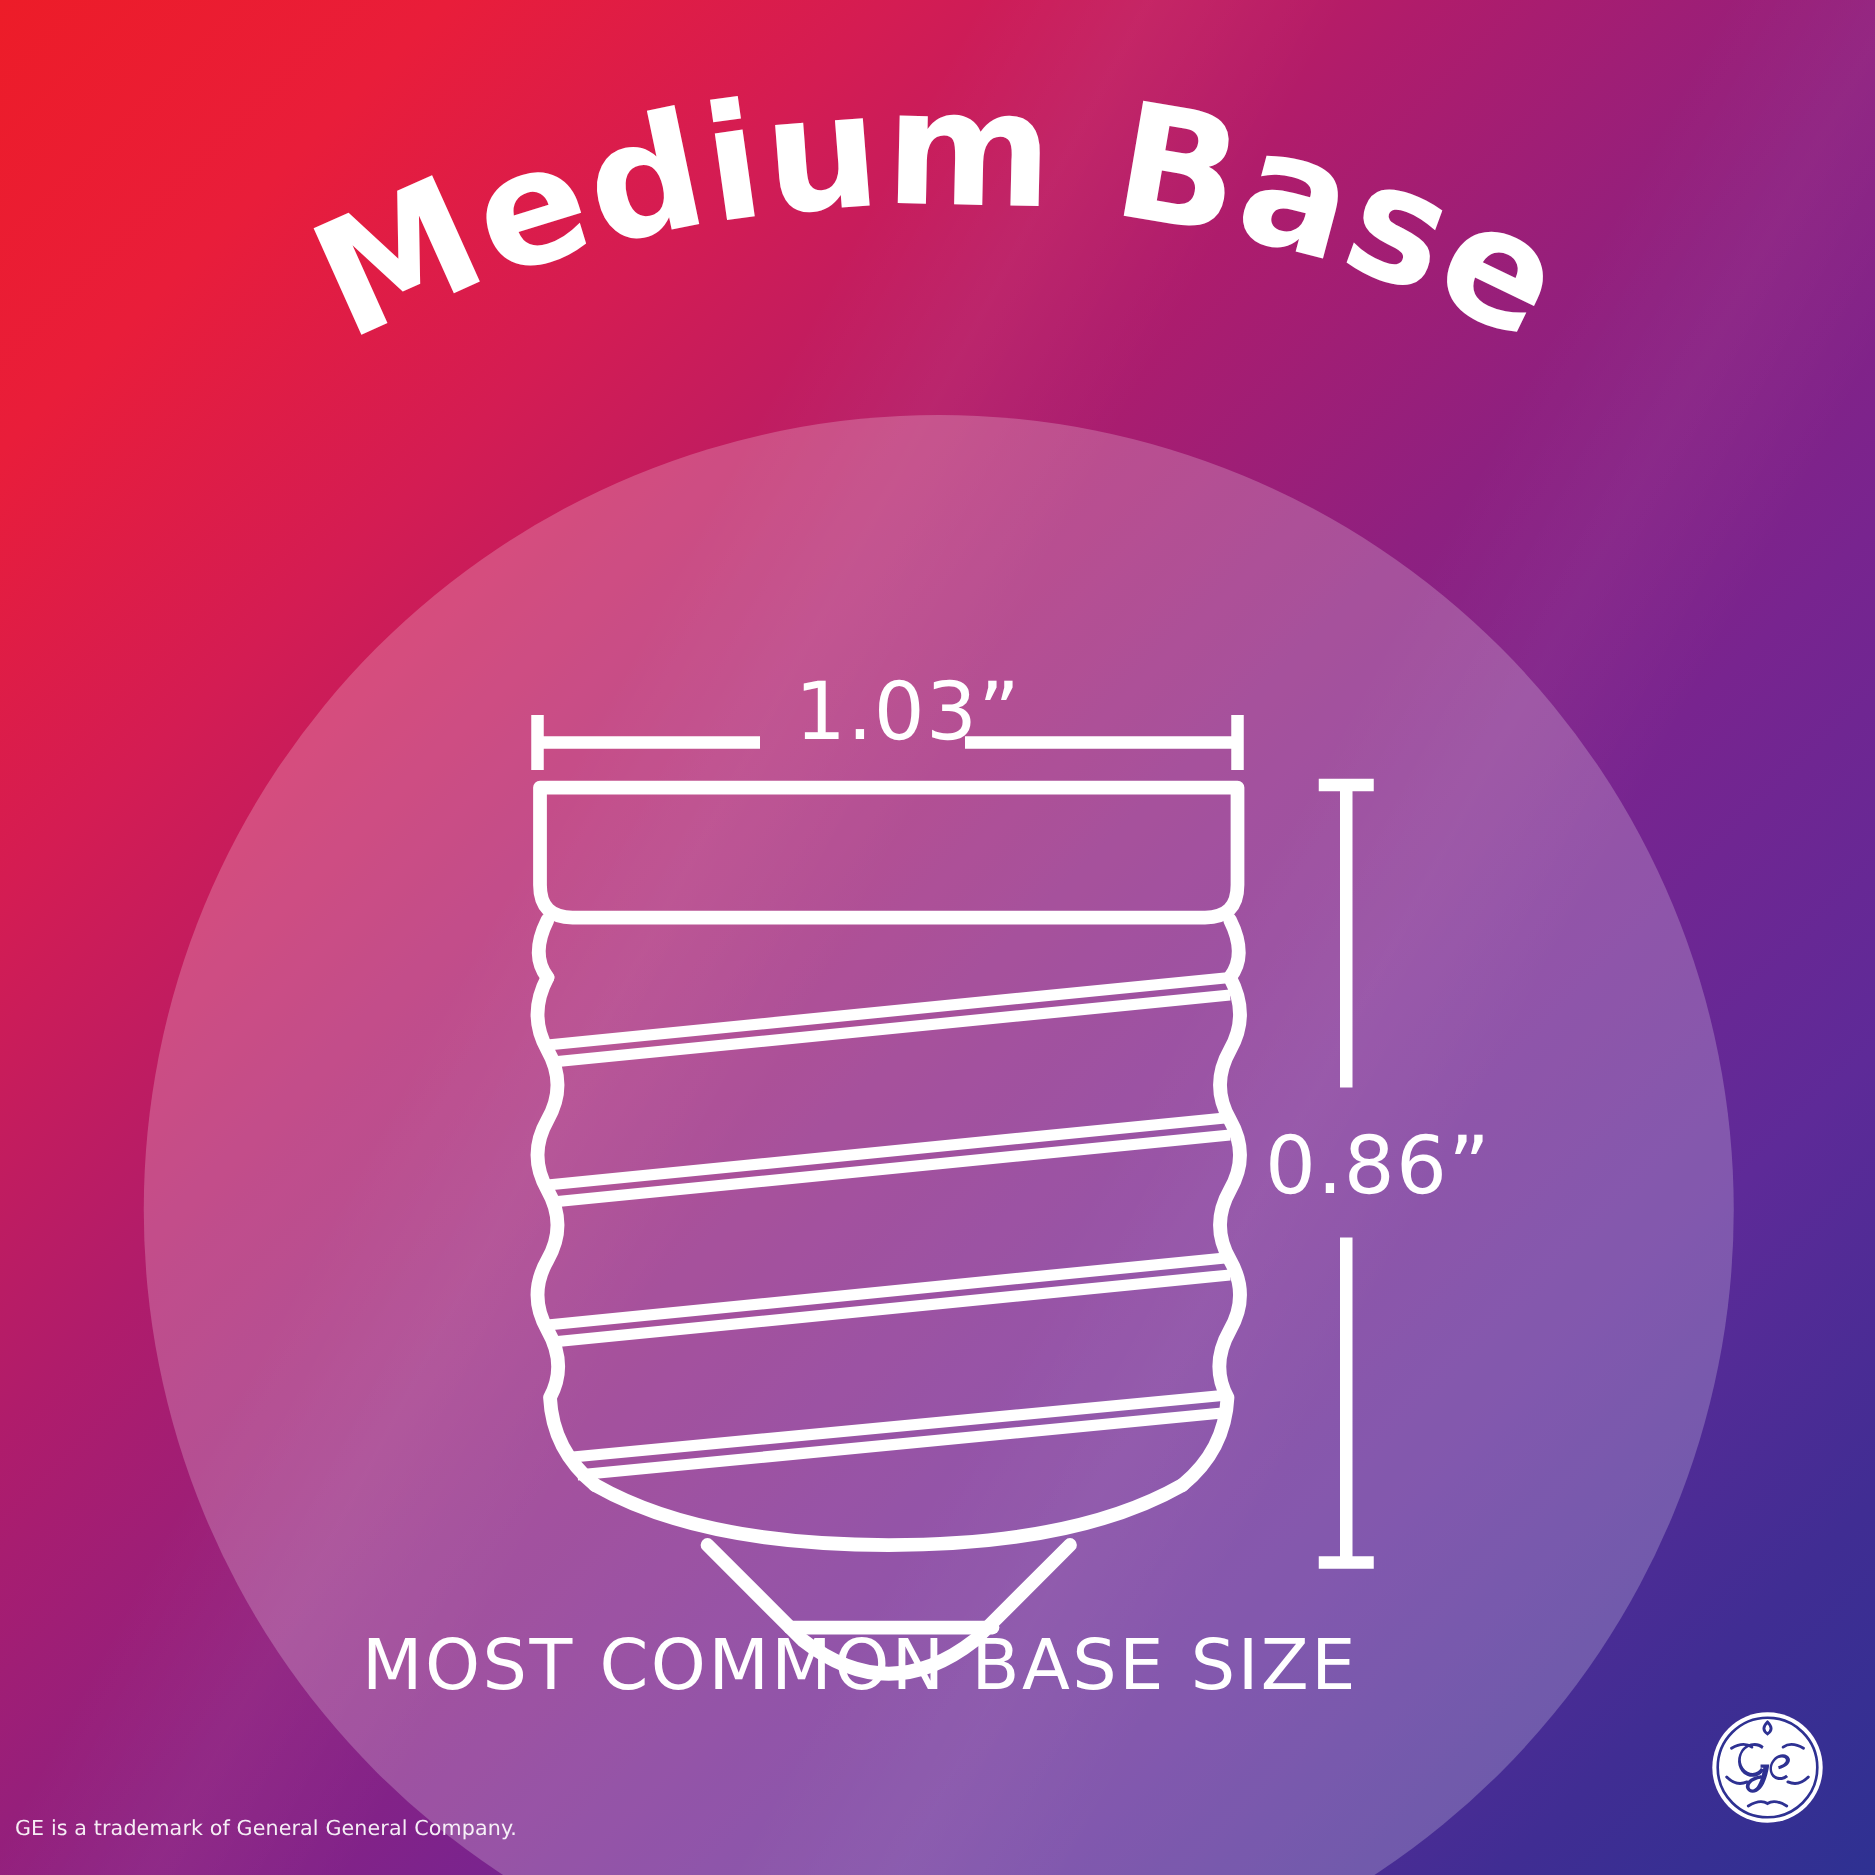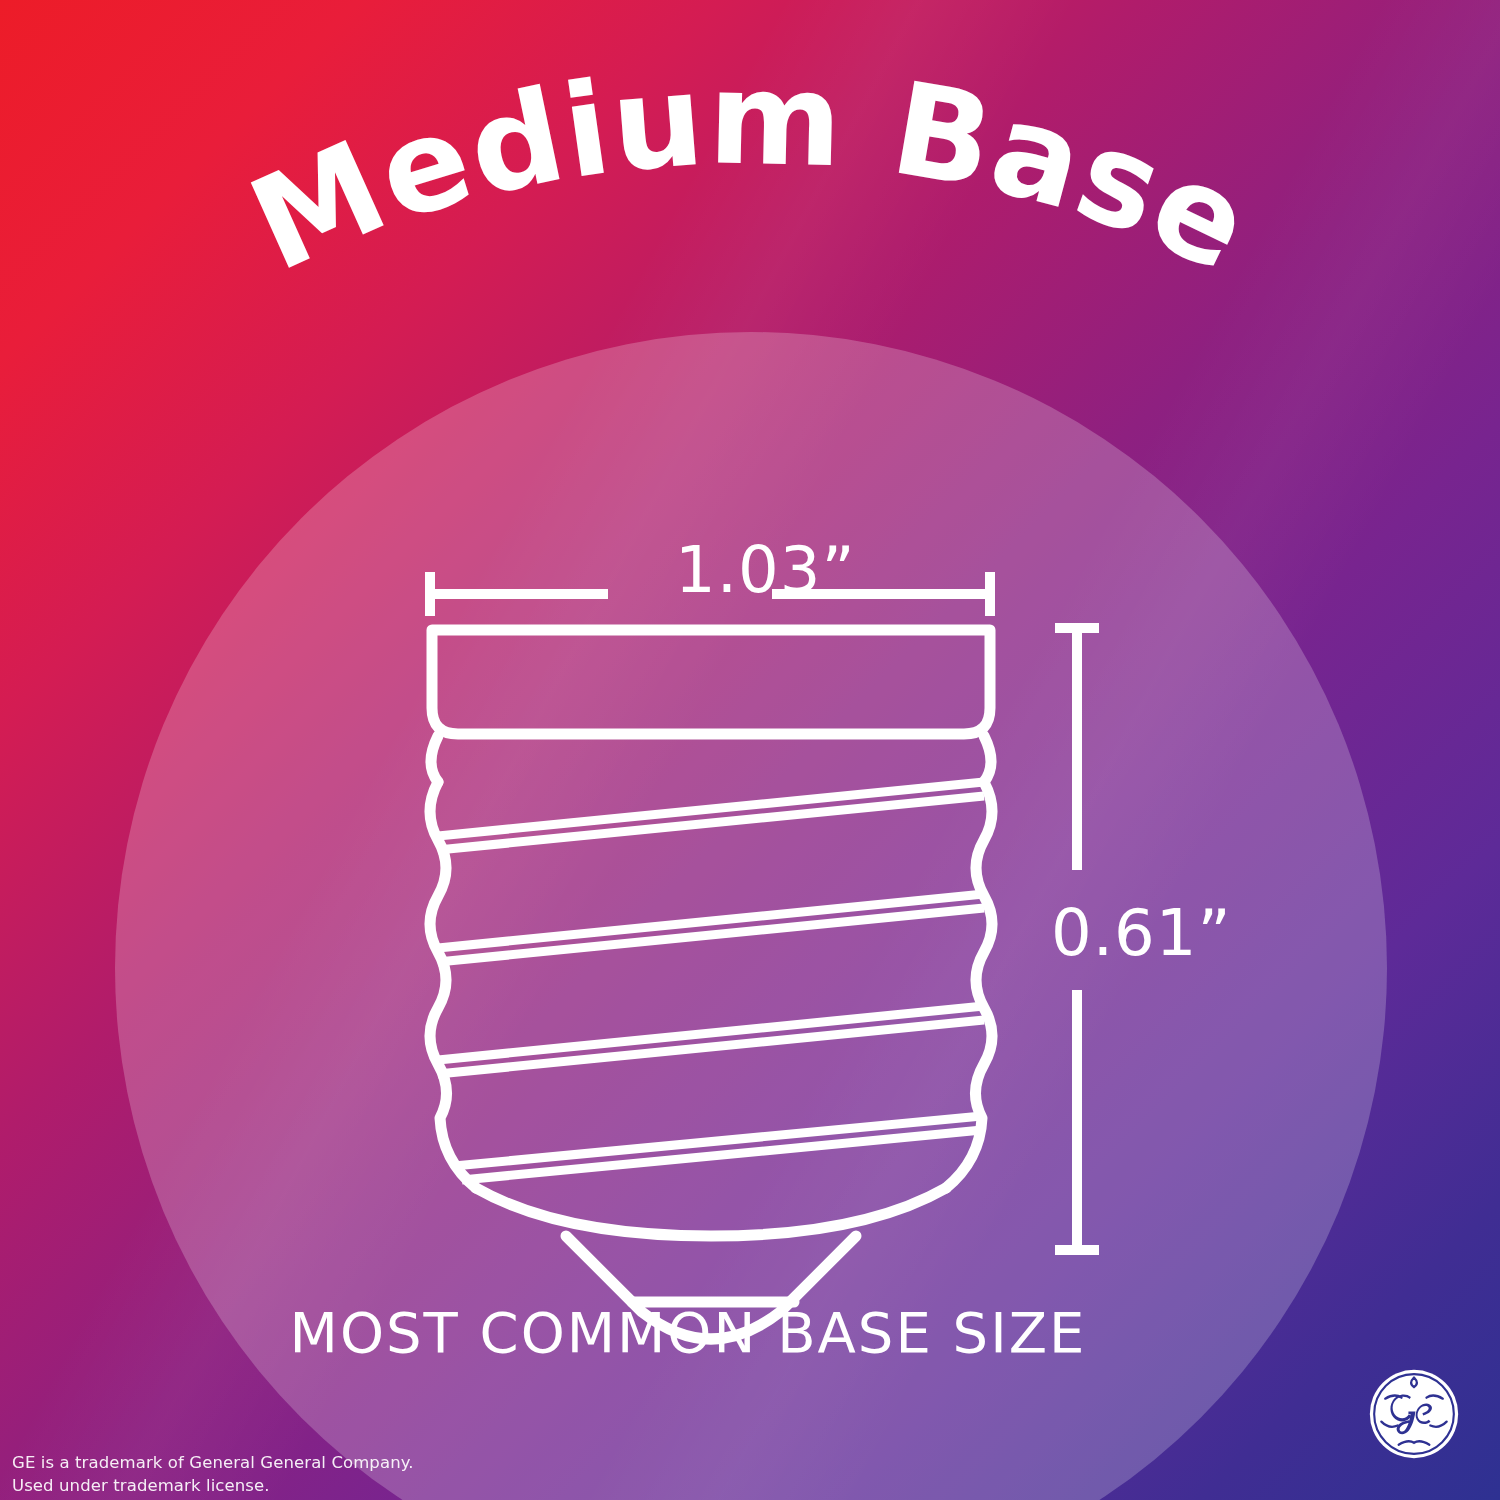--- a/index.html
+++ b/index.html
@@ -106,21 +106,20 @@
     stroke-linecap: butt;
   }
 
   
   .dim-label {
     position: absolute;
     color: #ffffff;
     font-family: "DejaVu Sans", sans-serif;
     font-weight: 400;
     white-space: nowrap;
-    margin-left: 39px;
   }
   #dim-width-label {
     left: 636px;
     top: 533px;
     font-size: 64px;
     letter-spacing: 1px;
   }
   #dim-height-label {
     left: 1012px;
     top: 896px;
@@ -247,27 +246,26 @@
 
     <path class="stroke-w" d="M 186,716
              L 262,792
              Q 331,846 400,792
              L 476,716"></path>
     <path class="stroke-w" d="M 252,782 L 414,782"></path>
   </svg>
 
   <div class="dim-label" id="dim-width-label">1.03”</div>
 
-  <div class="dim-label" id="dim-height-label">0.61”</div>
+  <div class="dim-label" id="dim-height-label">0.86”</div>
 
   <div id="caption">MOST COMMON BASE SIZE</div>
 
   <div id="legal">
     <div>GE is a trademark of General General Company.</div>
-    <div>Used under trademark license.</div>
   </div>
 
   <svg id="ge-logo" viewBox="0 0 100 100">
     <circle cx="50" cy="50" r="46" fill="#ffffff"></circle>
     <g fill="none" stroke="#2E3192" stroke-width="2.4" stroke-linecap="round">
 
       <circle cx="50" cy="50" r="41.5" stroke-width="2.2"></circle>
       <path d="M 20,34 Q 30,28 37,33"></path>
       <path d="M 80,34 Q 70,28 63,33"></path>
       <path d="M 16,58 Q 24,66 33,62"></path>

